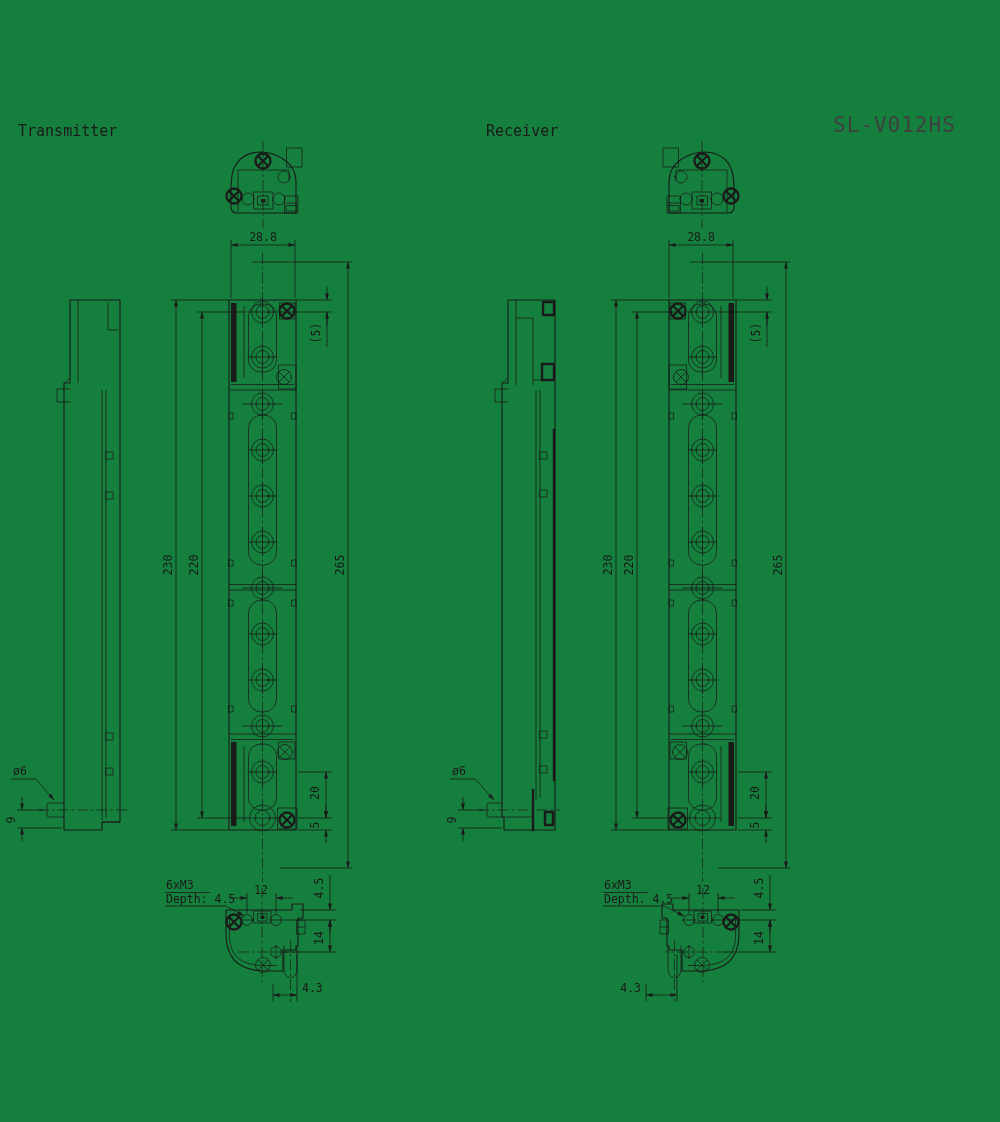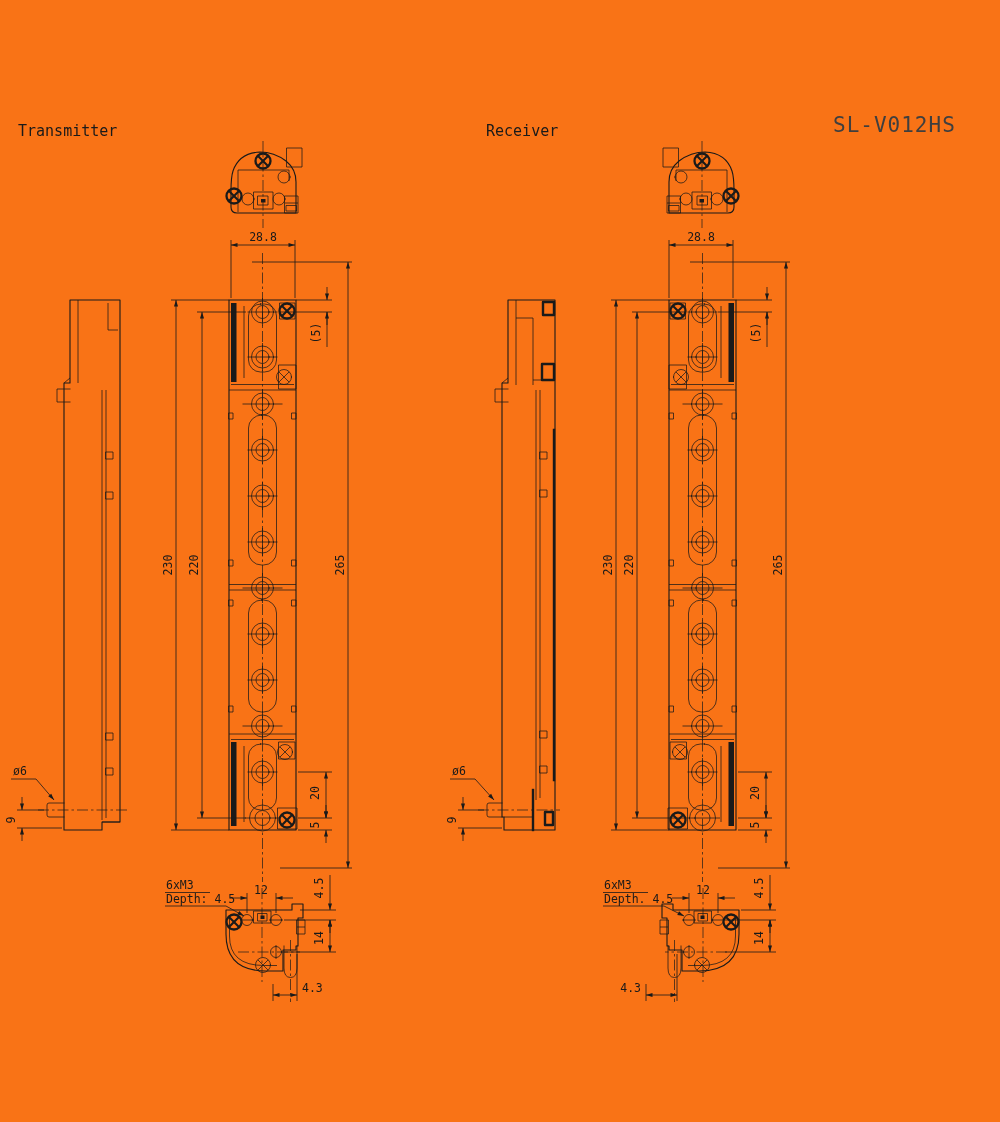--- a/index.html
+++ b/index.html
@@ -1,16 +1,16 @@
 <!DOCTYPE html>
 <html><head>
 <meta charset="utf-8">
 <style>
   html,body{margin:0;padding:0;background:#ffffff;}
-  #stage{position:relative;width:1000px;height:1122px;background:#f97316;overflow:hidden;}
+  #stage{position:relative;width:1000px;height:1122px;background:#15803d;overflow:hidden;}
   svg{position:absolute;top:0;left:0;}
   .ol{fill:none;stroke:#1a1a1a;stroke-width:1.1;stroke-linejoin:round;stroke-linecap:square;}
   .tn{stroke-width:0.75;}
   .th{stroke-width:2.4;}
   .fillb{fill:#1a1a1a;stroke:none;}
   .ln{fill:none;stroke:#1a1a1a;stroke-width:0.75;}
   .dm{fill:none;stroke:#1a1a1a;stroke-width:0.8;}
   .cl{fill:none;stroke:#1a1a1a;stroke-width:0.7;stroke-dasharray:11 3 2.5 3;}
   text{fill:#1a1a1a;font-family:"DejaVu Sans Mono","Liberation Mono",monospace;}
   .dim{font-size:11.5px;}

